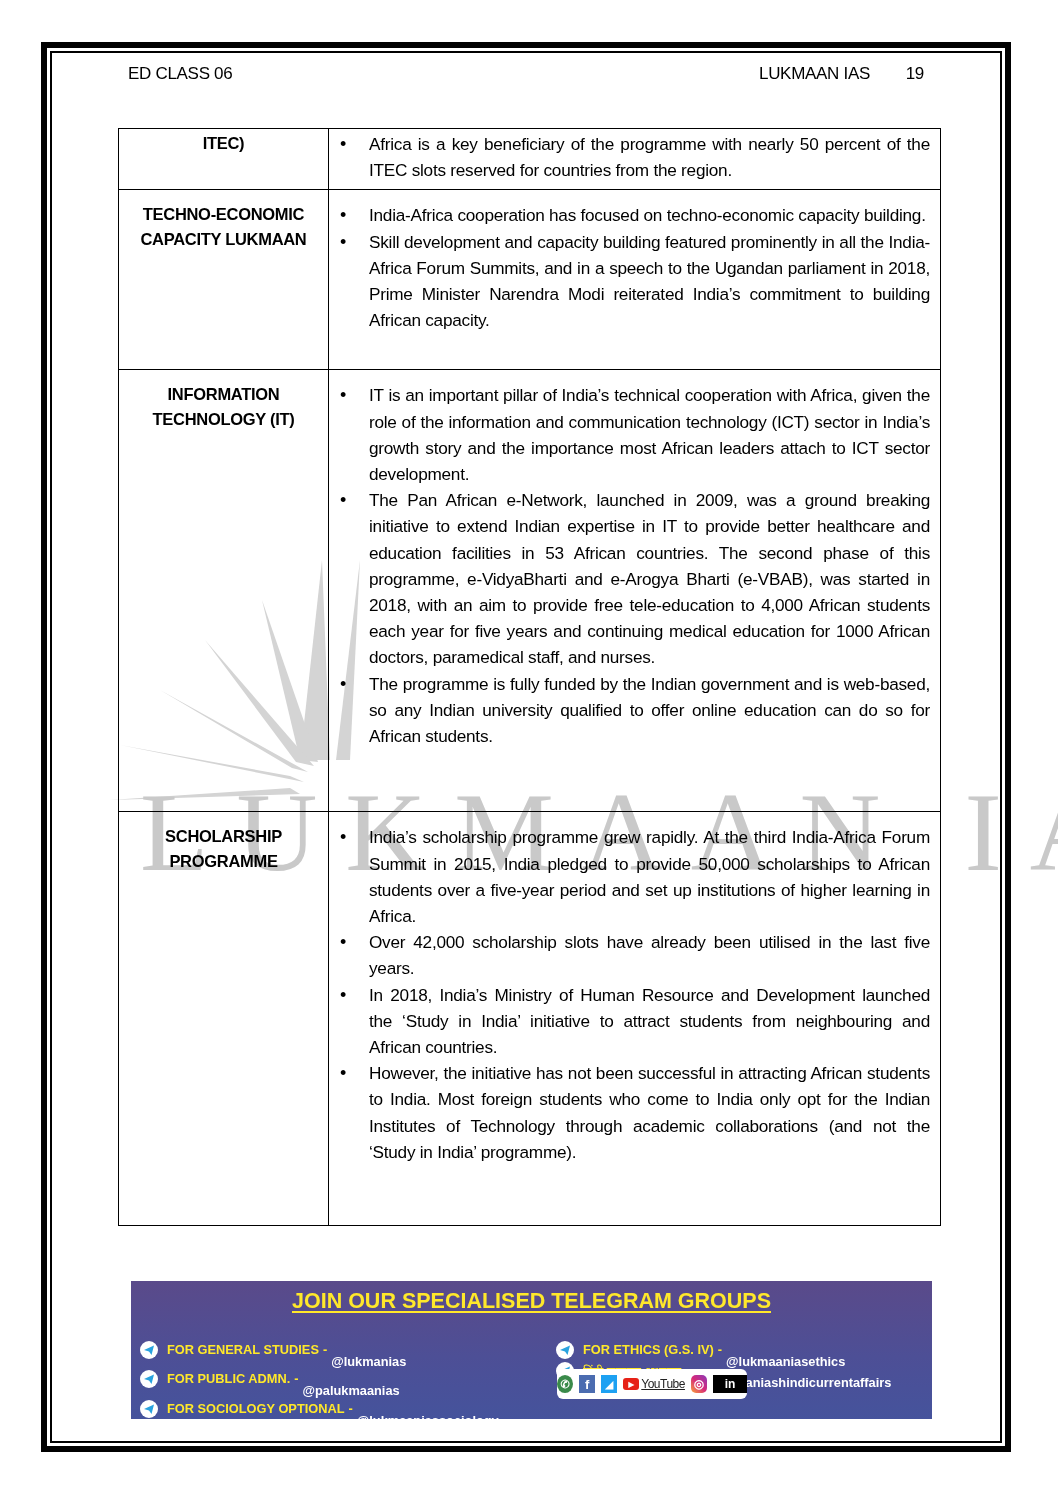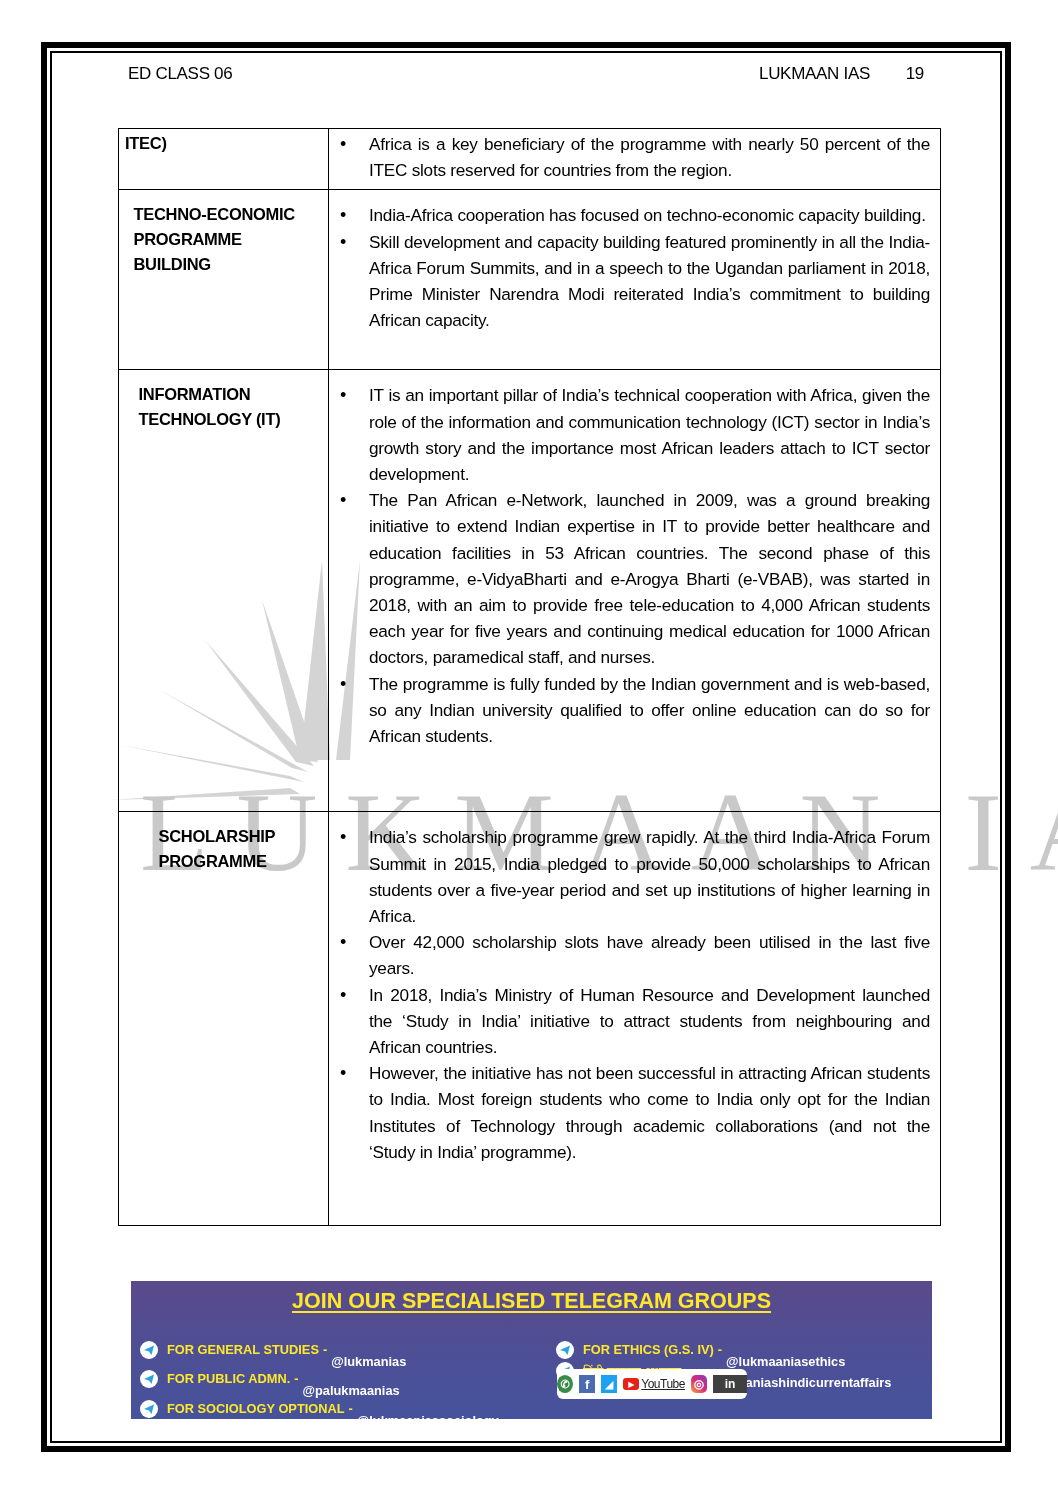--- a/index.html
+++ b/index.html
@@ -16,21 +16,21 @@
   .hdr-page { right: 134px; }
 
   
   .watermark { position: absolute; left: 0; top: 0; width: 1058px; height: 1497px; pointer-events: none; z-index: 0; }
   .wm-text { position: absolute; left: 140px; top: 768px; font-family: "Liberation Serif", serif;
              font-size: 112px; letter-spacing: 28px; color: #c9c9c9; white-space: nowrap; }
 
   table.content { position: absolute; left: 118px; top: 128px; width: 823px; border-collapse: collapse;
                   z-index: 1; font-family: "Liberation Sans", sans-serif; }
   table.content td { border: 1.5px solid #000; vertical-align: top; }
-  td.topic { width: 197px; text-align: left; font-weight: bold; font-size: 16.5px; line-height: 25px;
+  td.topic { width: 197px; text-align: center; font-weight: bold; font-size: 16.5px; line-height: 25px;
              padding: 2px 6px 0 6px; letter-spacing: -0.3px; }
   td.points { padding: 2px 10px 6px 10px; }
   ul.bullets { margin: 0; padding: 0; list-style: none; }
   ul.bullets li { position: relative; padding-left: 30px; font-size: 17.2px; line-height: 26.2px;
                   text-align: justify; letter-spacing: -0.25px; }
   ul.bullets li::before { content: "\2022"; position: absolute; left: 1px; top: 0; font-size: 18px; }
   ul.bullets li.gap { }
 
   
   .banner { position: absolute; left: 131px; top: 1281px; width: 801px; height: 138px;
@@ -79,21 +79,21 @@
     <tr style="height:54px">
       <td class="topic">ITEC)</td>
       <td class="points">
         <ul class="bullets">
           <li>Africa is a key beneficiary of the programme with nearly 50 percent of the ITEC slots reserved for countries from the region.</li>
         </ul>
       </td>
     </tr>
     <tr style="height:180px">
       <td class="topic" style="padding-top:12px">
-        <span style="display:block;width:180px;margin:0 auto;">TECHNO-ECONOMIC PROGRAMME BUILDING</span>
+        <span style="display:block;width:180px;margin:0 auto;">TECHNO-ECONOMIC CAPACITY LUKMAAN</span>
       </td>
       <td class="points" style="padding-top:12px">
         <ul class="bullets">
           <li>India-Africa cooperation has focused on techno-economic capacity building.</li>
           <li>Skill development and capacity building featured prominently in all the India-Africa Forum Summits, and in a speech to the Ugandan parliament in 2018, Prime Minister Narendra Modi reiterated India’s commitment to building African capacity.</li>
         </ul>
       </td>
     </tr>
     <tr style="height:442px">
       <td class="topic" style="padding-top:12px">
@@ -185,17 +185,17 @@
         <span>f</span>
       </span>
     <span class="soc" style="width:18px;background:#1da1f2;font-size:10px;">◢</span>
     <span class="soc" style="color:#222;font-weight:normal;">
       <span style="background:#e62117;color:#fff;border-radius:3px;width:16px;height:12px;display:inline-flex;align-items:center;justify-content:center;font-size:8px;margin-right:2px;">▶</span>
       <span style="font-size:12px;letter-spacing:-0.5px;text-decoration:underline;">YouTube</span>
     </span>
     <span class="soc" style="width:18px;border-radius:5px;background:linear-gradient(45deg,#f9a43a,#d6297a,#8a3ab9);">
         <span style="font-size:12px">◎</span>
       </span>
-    <span class="soc" style="width:38px;background:#404040;font-size:12px;">
+    <span class="soc" style="width:38px;background:#000000;font-size:12px;">
         <span>in</span>
       </span>
   </div>
 </div>
 
 </body></html>

